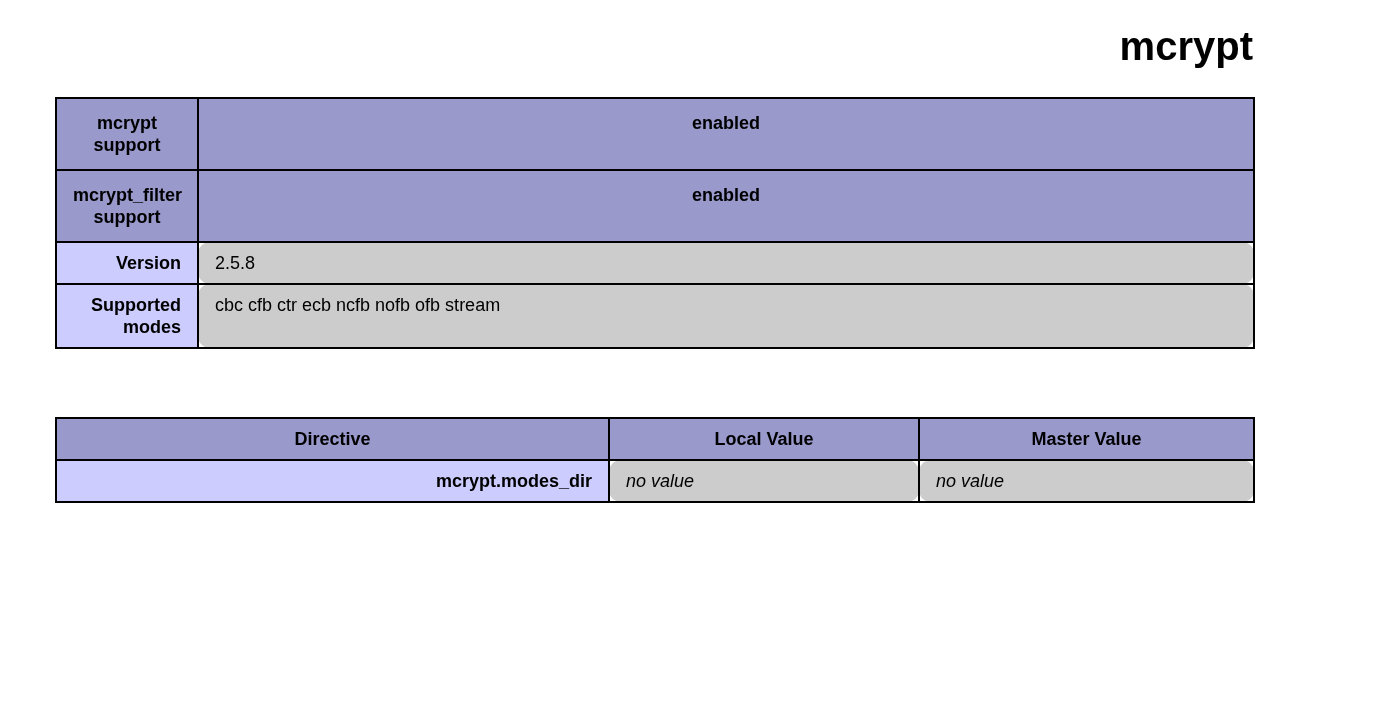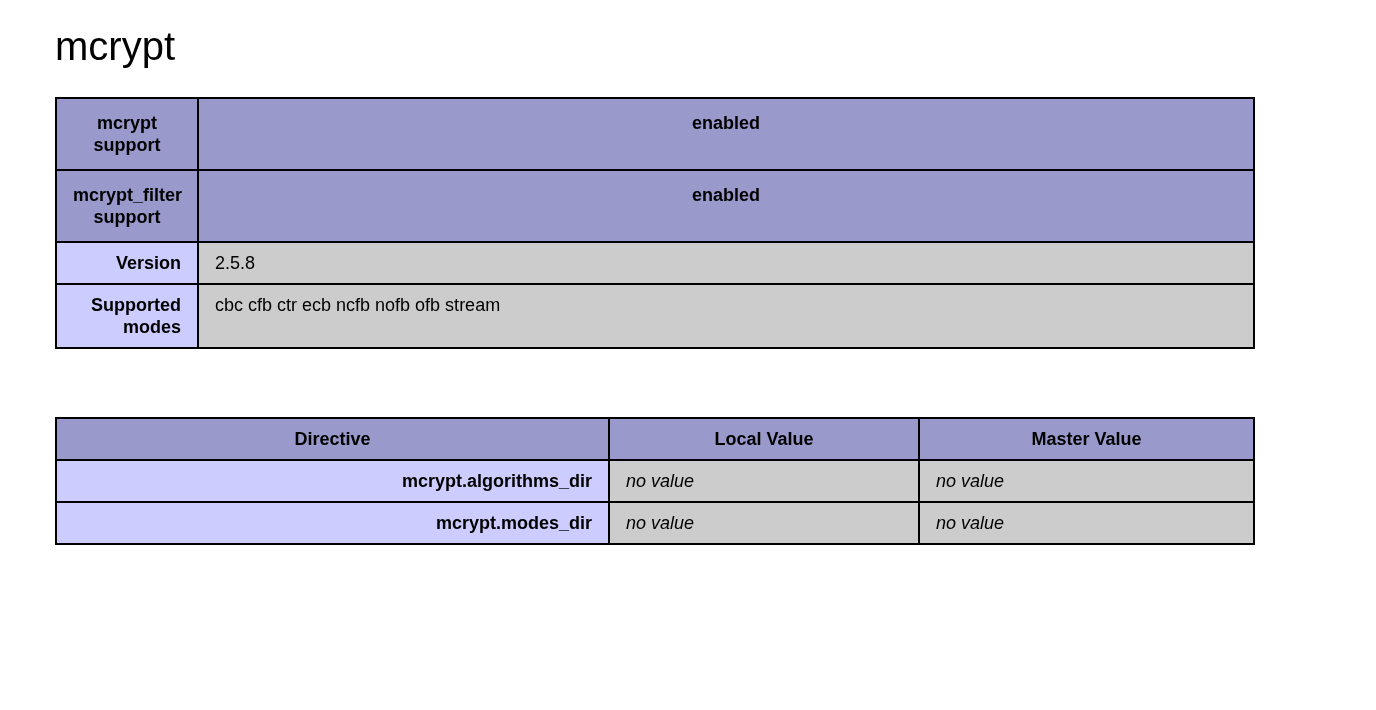--- a/index.html
+++ b/index.html
@@ -17,23 +17,23 @@
     background: var(--page-bg);
     color: var(--text);
     font-family: "Liberation Sans", "DejaVu Sans", sans-serif;
   }
   .page {
     width: 1198px;
     margin-left: 55px;
     padding-top: 1px;
   }
   h1.page-title {
-    text-align: left;
+    text-align: right;
     font-size: 40px;
-    font-weight: normal;
+    font-weight: bold;
     margin: 22px 0 28px 0;
     line-height: 46px;
   }
   table {
     border-collapse: collapse;
     width: 1198px;
     table-layout: fixed;
   }
   td, th {
     border: 2px solid var(--border);
@@ -50,20 +50,21 @@
   }
   .cell-e {
     background: var(--label-bg);
     font-weight: bold;
     text-align: right;
   }
   .cell-v {
     background: var(--value-bg);
     font-weight: normal;
     text-align: left;
+    border-radius: 12px;
   }
   .cell-v.italic {
     font-style: italic;
   }
   .row-support td, .row-support th {
     padding-top: 13px;
     padding-bottom: 13px;
   }
   .directive-table {
     margin-top: 68px;
@@ -109,25 +110,20 @@
     </colgroup>
     <thead>
       <tr>
         <th class="cell-h">Directive</th>
         <th class="cell-h">Local Value</th>
         <th class="cell-h">Master Value</th>
       </tr>
     </thead>
     <tbody>
       <tr>
-        <td class="cell-e">mcrypt.algorithms_dir</td>
-        <td class="cell-v italic">no value</td>
-        <td class="cell-v italic">no value</td>
-      </tr>
-      <tr>
         <td class="cell-e">mcrypt.modes_dir</td>
         <td class="cell-v italic">no value</td>
         <td class="cell-v italic">no value</td>
       </tr>
     </tbody>
   </table>
 
 </div>
 
 </body></html>

